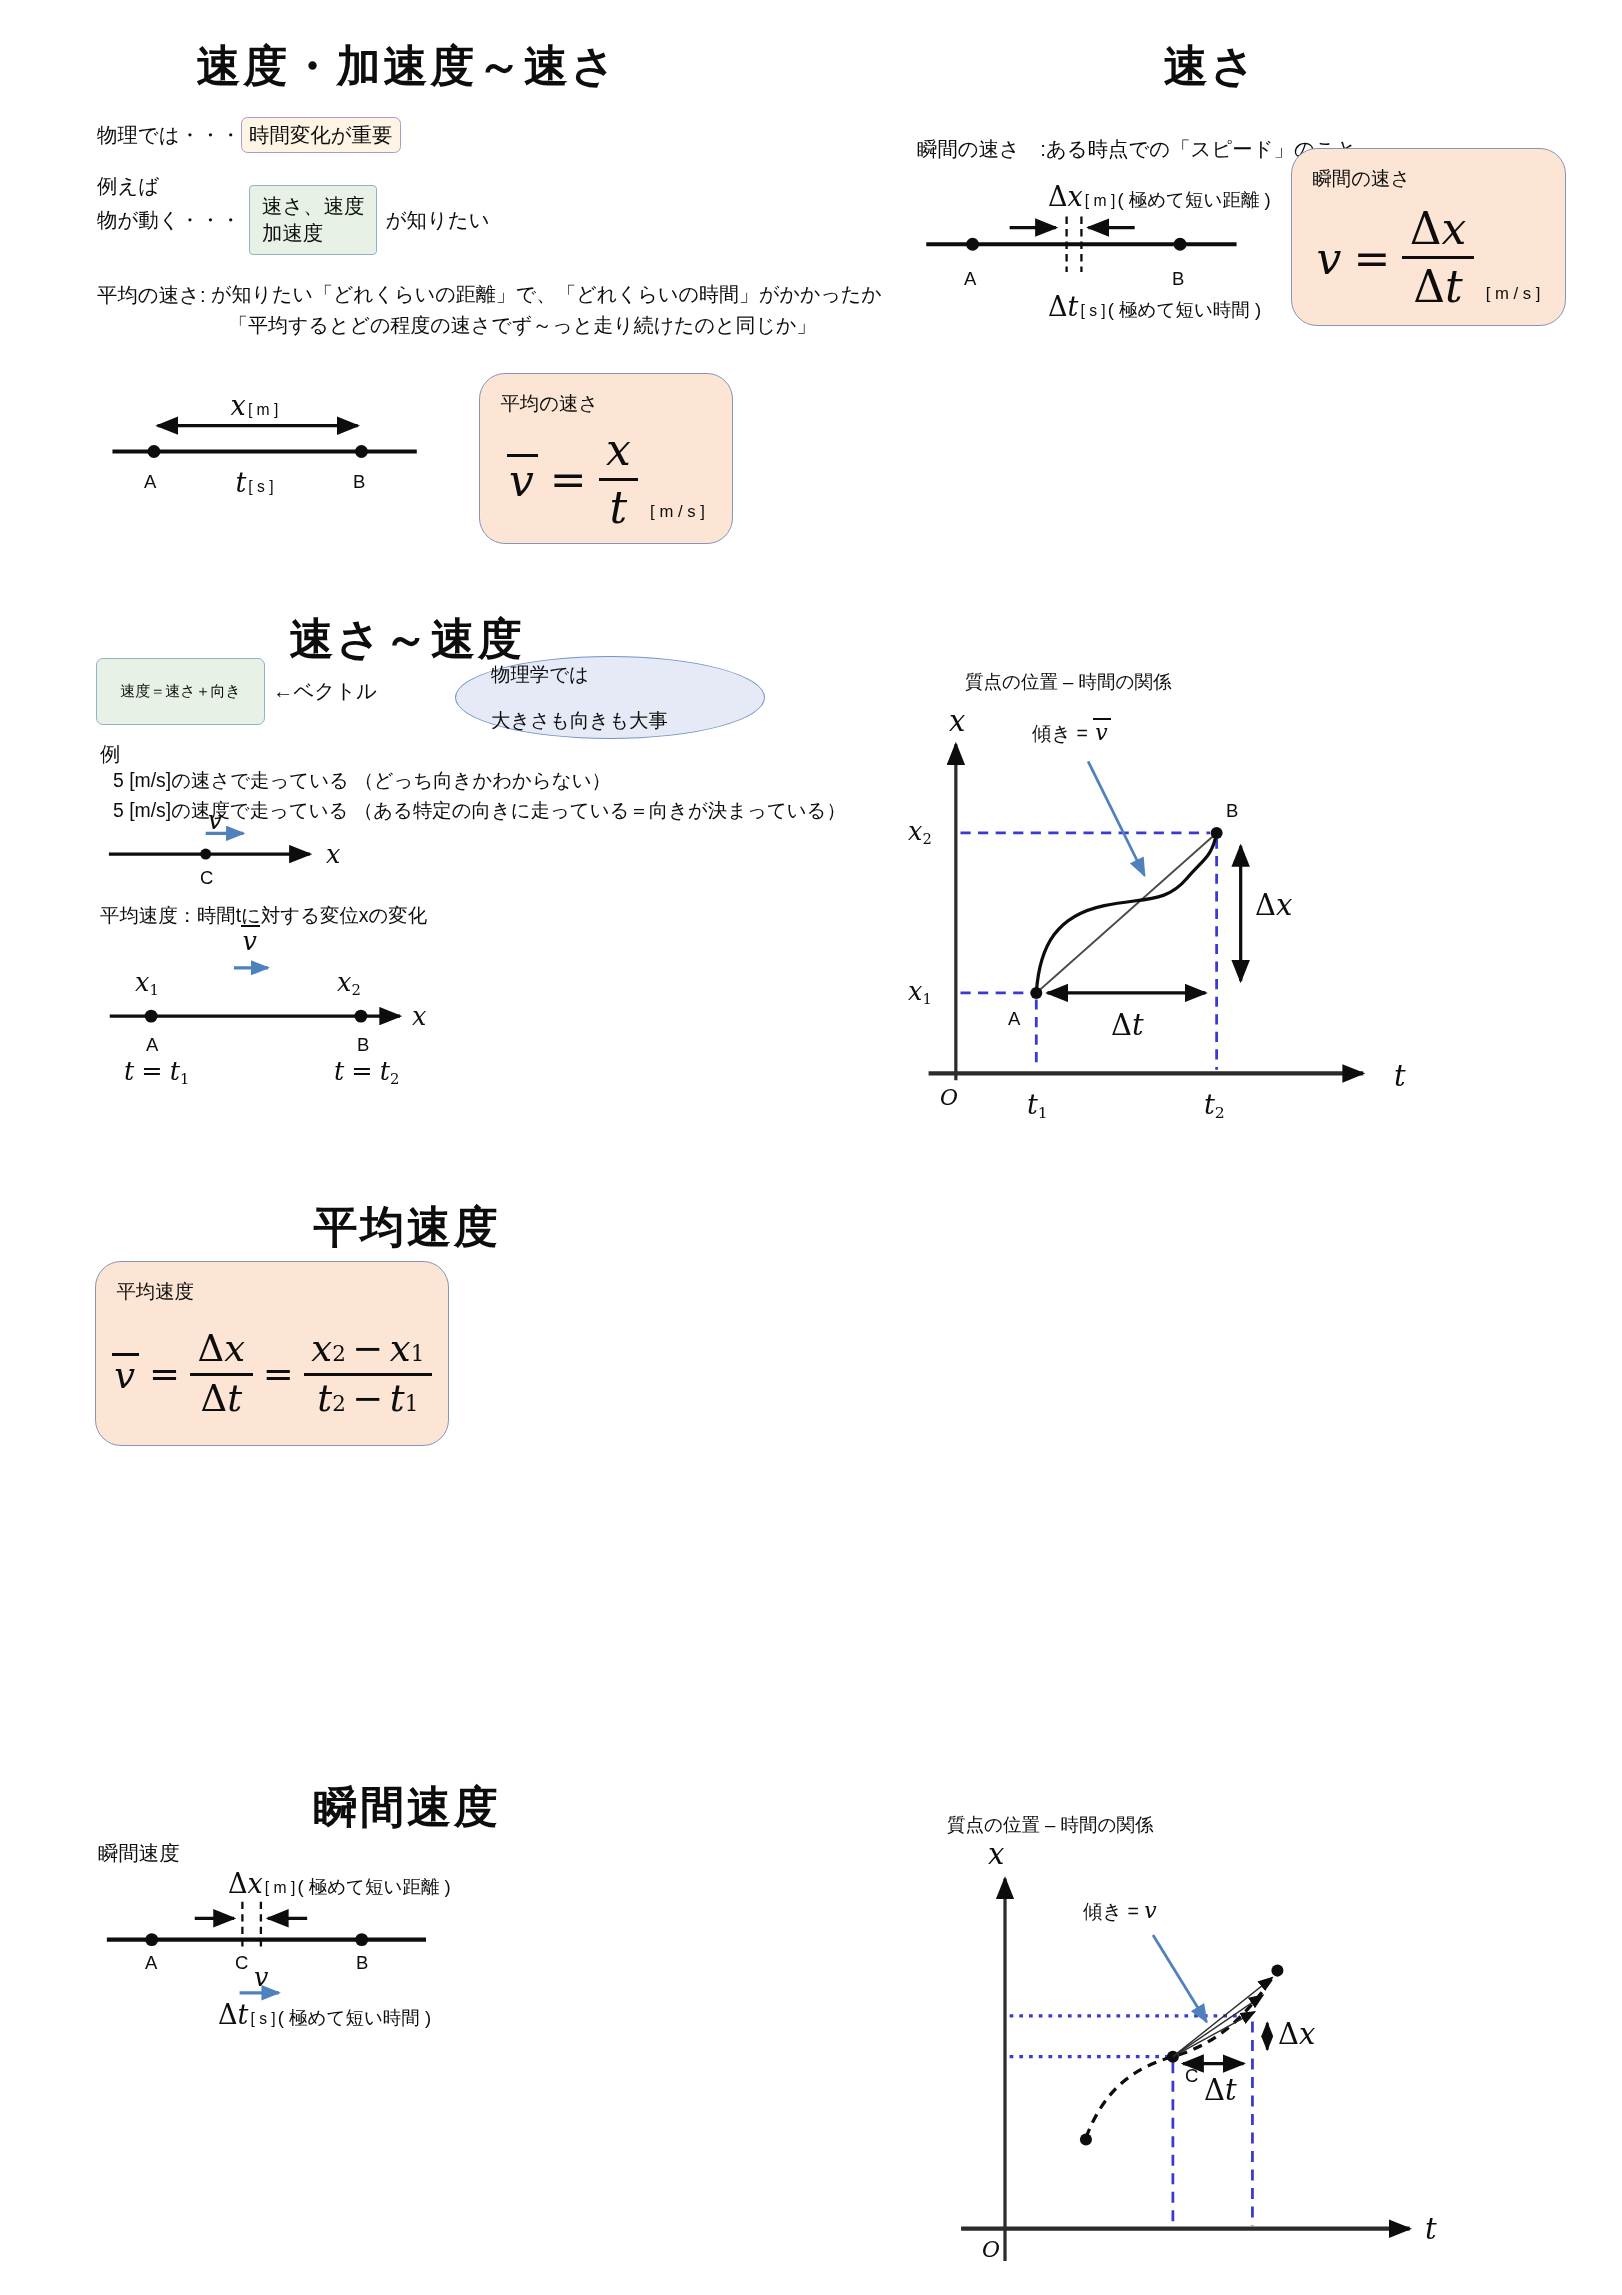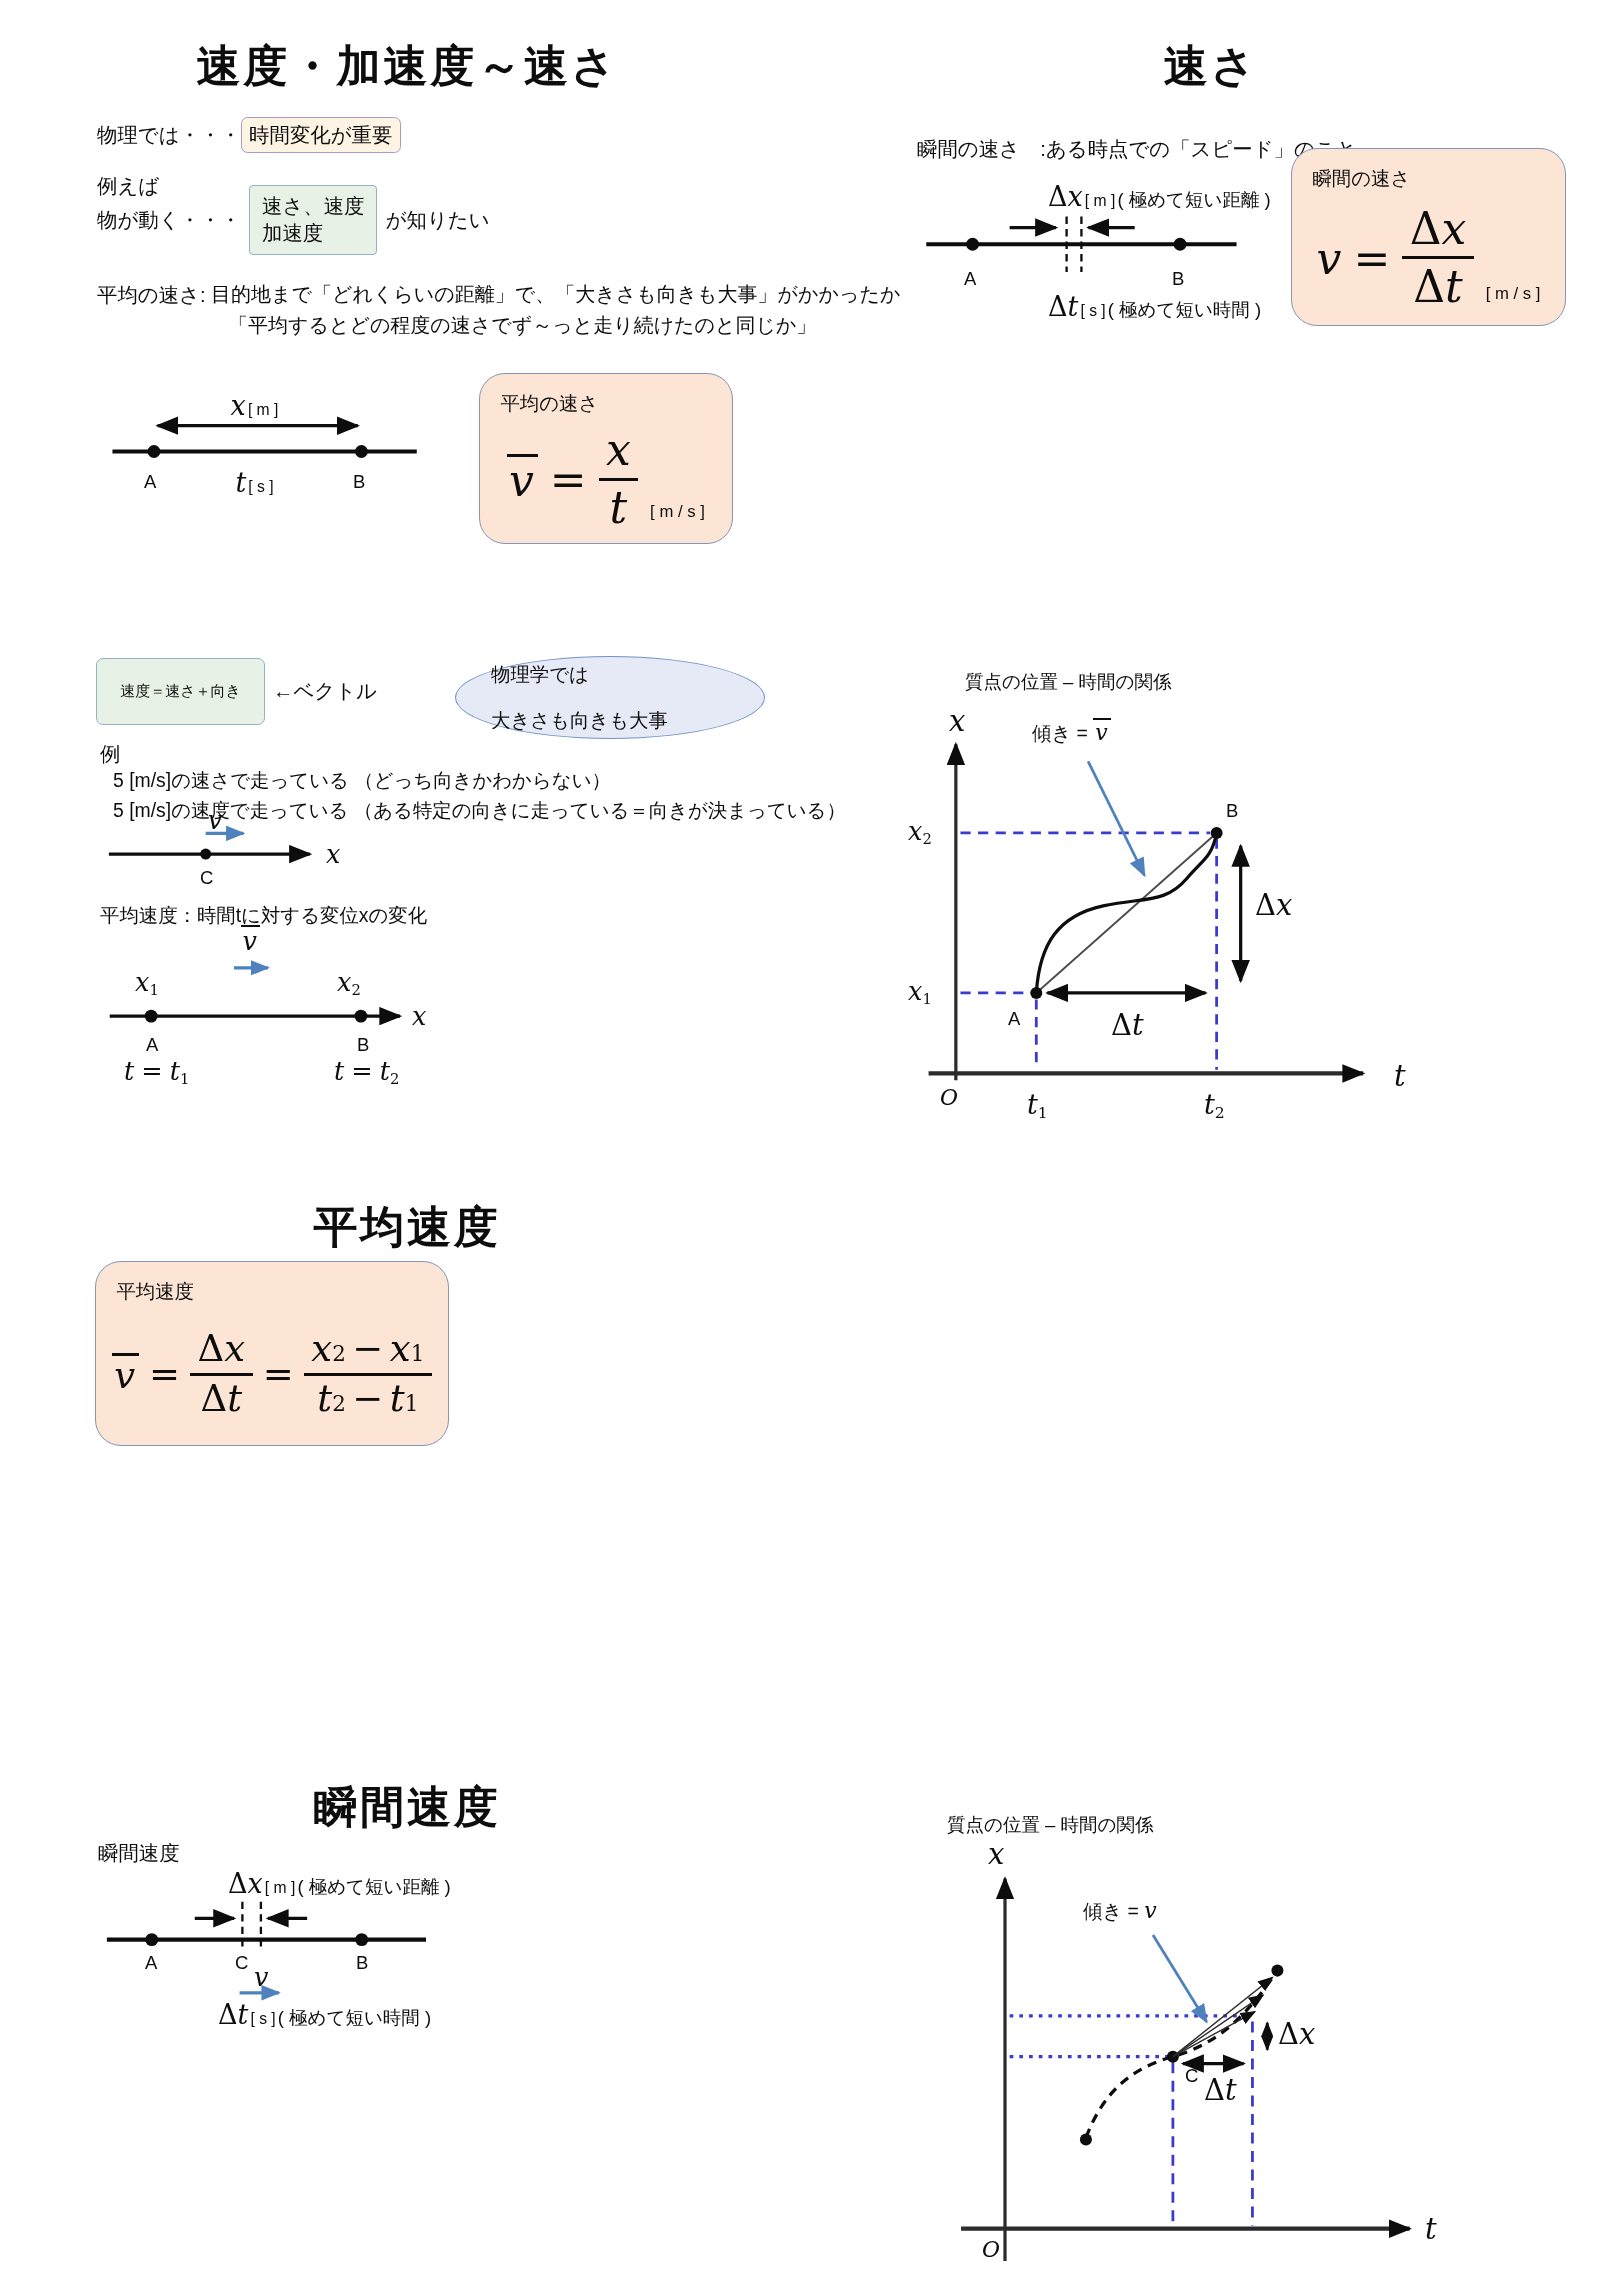--- a/index.html
+++ b/index.html
@@ -61,21 +61,21 @@
   <div class="abs" style="left:97px;top:185px;display:flex;align-items:center;gap:8.3px">
     <span class="t44">物が動く・・・</span>
     <span class="green-box" style="border-radius:4px;padding:6.5px 12px;font-size:20.4px;line-height:1.35">
       <span style="display:block">速さ、速度</span>
       <span style="display:block">加速度</span>
     </span>
     <span class="t44">が知りたい</span>
   </div>
 
   <div class="abs t44" style="left:97px;top:281px">平均の速さ:</div>
-  <div class="abs" style="left:211px;top:281px;font-size:20px">目的地まで「どれくらいの距離」で、「大きさも向きも大事」がかかったか</div>
+  <div class="abs" style="left:211px;top:281px;font-size:20px">が知りたい「どれくらいの距離」で、「どれくらいの時間」がかかったか</div>
   <div class="abs" style="left:228px;top:312px;font-size:20px">「平均するとどの程度の速さでず～っと走り続けたのと同じか」</div>
 
   <svg style="left:93px;top:398px" width="417" height="83" viewBox="0 0 900 180">
     <line x1="138" y1="60" x2="572" y2="60" stroke="#0d0d0d" stroke-width="7" marker-start="url(#mb)" marker-end="url(#mb)"></line>
     <line x1="40" y1="116" x2="700" y2="116" stroke="#0d0d0d" stroke-width="9"></line>
     <circle cx="130" cy="116" r="14" fill="#0d0d0d"></circle>
     <circle cx="580" cy="116" r="14" fill="#0d0d0d"></circle>
   </svg>
   <div class="abs center" style="left:199px;top:390px;width:111px">
     <span class="mi" style="font-size:27px">x</span>
@@ -145,20 +145,21 @@
           </span>
         <span class="den">
             <span class="mn">Δ</span>
             <span class="mi">t</span>
           </span>
       </span>
       <span class="funit">[ m / s ]</span>
     </div>
   </div>
 
+  <div class="abs title" style="left:222px;top:610px;width:370px">速さ～速度</div>
 
   <div class="abs green-box" style="left:96px;top:658px;width:167px;height:65px;border-radius:7px;display:flex;align-items:center;justify-content:center;font-size:15px">速度＝速さ＋向き</div>
   <div class="abs t44" style="left:273px;top:677px">←ベクトル</div>
 
   <div class="ellipse" style="left:455px;top:656px;width:273px;height:81px;align-items:flex-start;padding-left:35px;gap:19px">
     <span>物理学では</span>
     <span>大きさも向きも大事</span>
   </div>
 
   <div class="abs t44" style="left:100px;top:740px">例</div>

